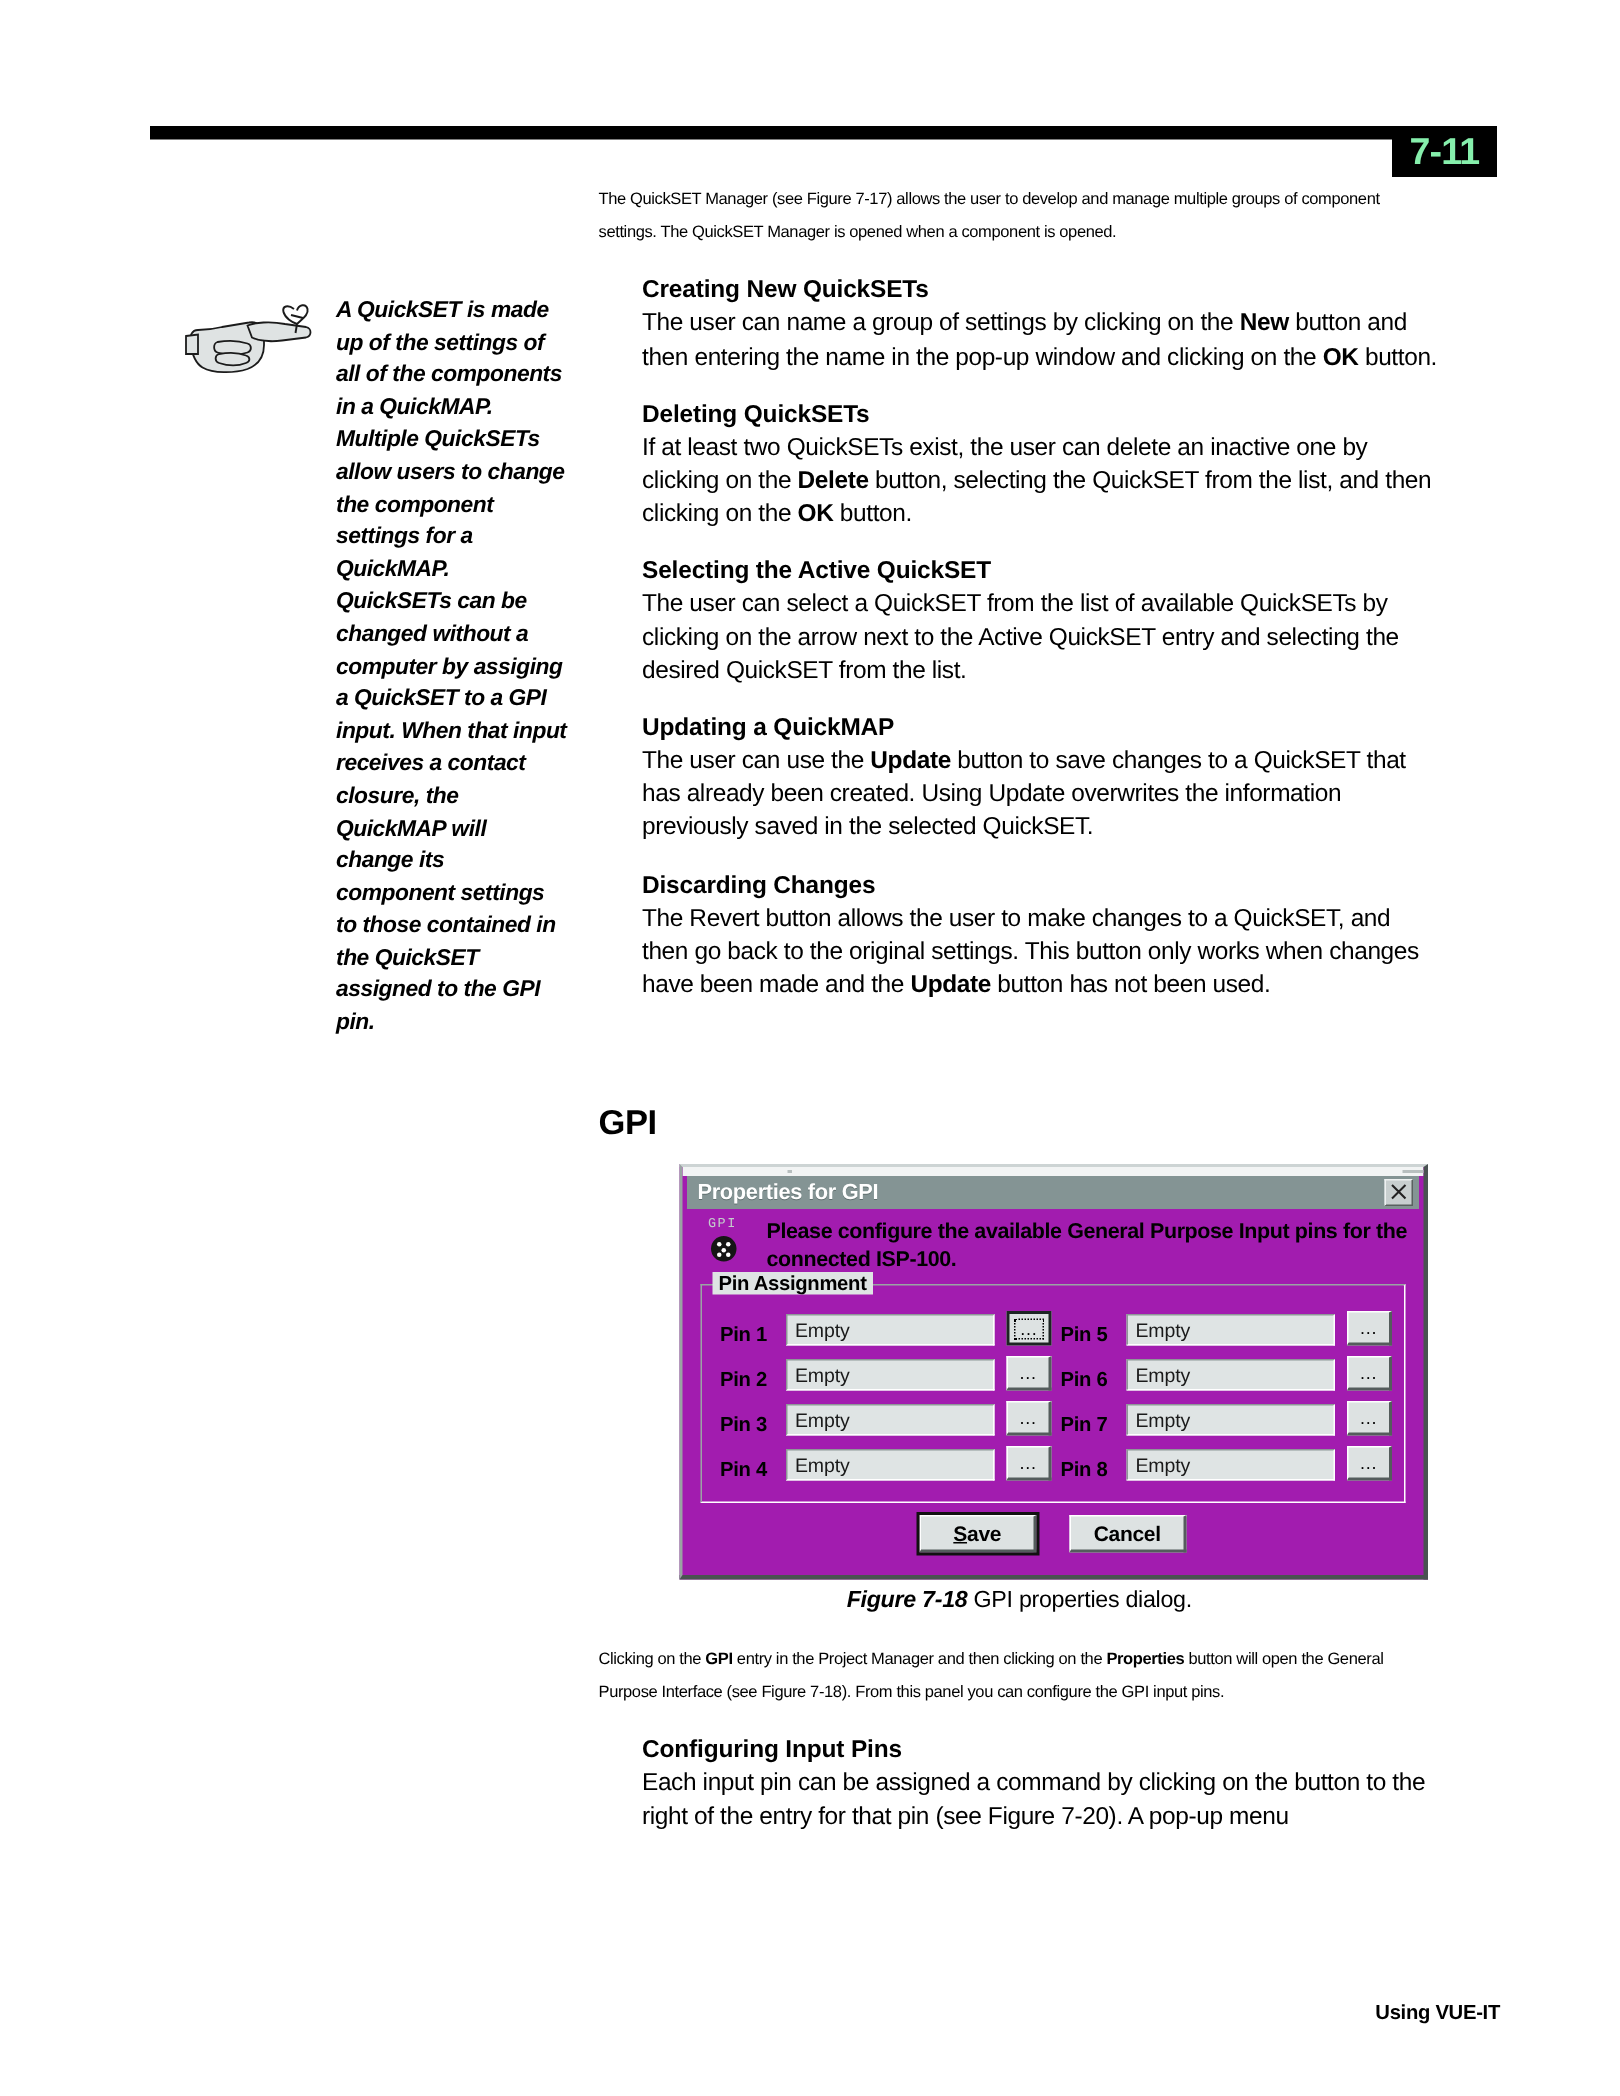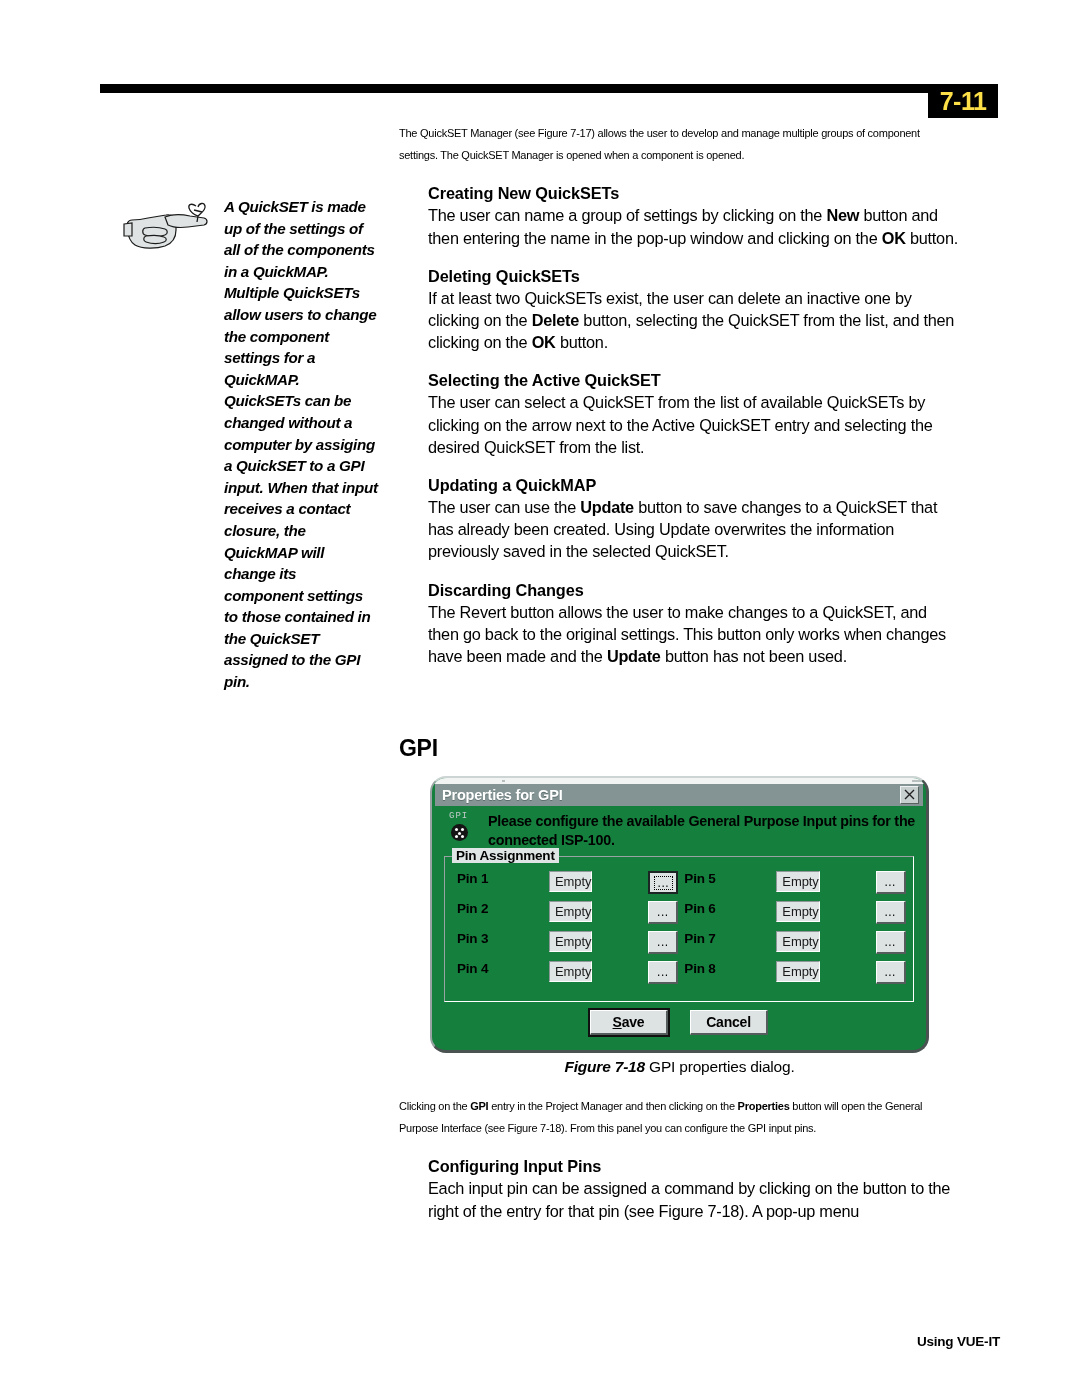--- a/index.html
+++ b/index.html
@@ -25,21 +25,21 @@
     height: 9px;
     background: #000000;
   }
   .page-badge {
     position: absolute;
     left: 928px;
     top: 84px;
     width: 70px;
     height: 34px;
     background: #000000;
-    color: #fde047;
+    color: #86efac;
     font-weight: bold;
     font-size: 25px;
     letter-spacing: -0.5px;
     display: flex;
     align-items: center;
     justify-content: center;
     font-family: "Liberation Sans", sans-serif;
   }
 
   
@@ -105,32 +105,31 @@
     left: 399px;
     top: 735px;
     font-size: 23px;
     font-weight: bold;
     letter-spacing: -0.3px;
   }
 
   
   .shot {
     position: absolute;
-    left: 430px;
+    left: 453px;
     top: 776px;
     width: 499px;
     height: 277px;
-    background: #15803d;
+    background: #a21caf;
     border-left: 2px solid #9aa3a3;
     border-top: 2px solid #cdd4d4;
     border-right: 3px solid #4a5252;
     border-bottom: 3px solid #4a5252;
     box-sizing: border-box;
     overflow: hidden;
-    border-radius: 16px;
   }
   .scan-noise {
     position: absolute;
     left: 0; top: 0; right: 0;
     height: 6px;
     background: #f2f4f4;
   }
   .scan-noise i {
     position: absolute;
     top: 2px;
@@ -239,23 +238,22 @@
     left: 0; right: 0; top: 10px;
     display: grid;
     grid-template-columns: 1fr 1fr;
     column-gap: 2px;
     row-gap: 4px;
     padding: 4px 8px 0 8px;
     box-sizing: border-box;
   }
   .pinrow {
     display: flex;
-    align-items: flex-start;
+    align-items: flex-end;
     height: 26px;
-    gap: 48px;
   }
   .pinlabel {
     width: 48px;
     flex: 0 0 48px;
     font-size: 13.5px;
     font-weight: bold;
     letter-spacing: -0.2px;
     text-align: left;
     padding-left: 4px;
     box-sizing: border-box;
@@ -522,17 +520,17 @@
 </div>
 
 <div class="fig-caption">
   <b>Figure 7-18</b><span> GPI properties dialog.</span>
 </div>
 
 <div class="main-col" style="top:1095px;">
   <p class="body-par">Clicking on the <b>GPI</b> entry in the Project Manager and then clicking on the <b>Properties</b> button will open the General Purpose Interface (see Figure 7-18). From this panel you can configure the GPI input pins.</p>
   <div>
     <div class="sec-head">Configuring Input Pins</div>
-    <div class="sec-par">Each input pin can be assigned a command by clicking on the button to the right of the entry for that pin (see Figure 7-18). A pop-up menu</div>
+    <div class="sec-par">Each input pin can be assigned a command by clicking on the button to the right of the entry for that pin (see Figure 7-20). A pop-up menu</div>
   </div>
 </div>
 
 <div class="footer">Using VUE-IT</div>
 
 </body></html>

